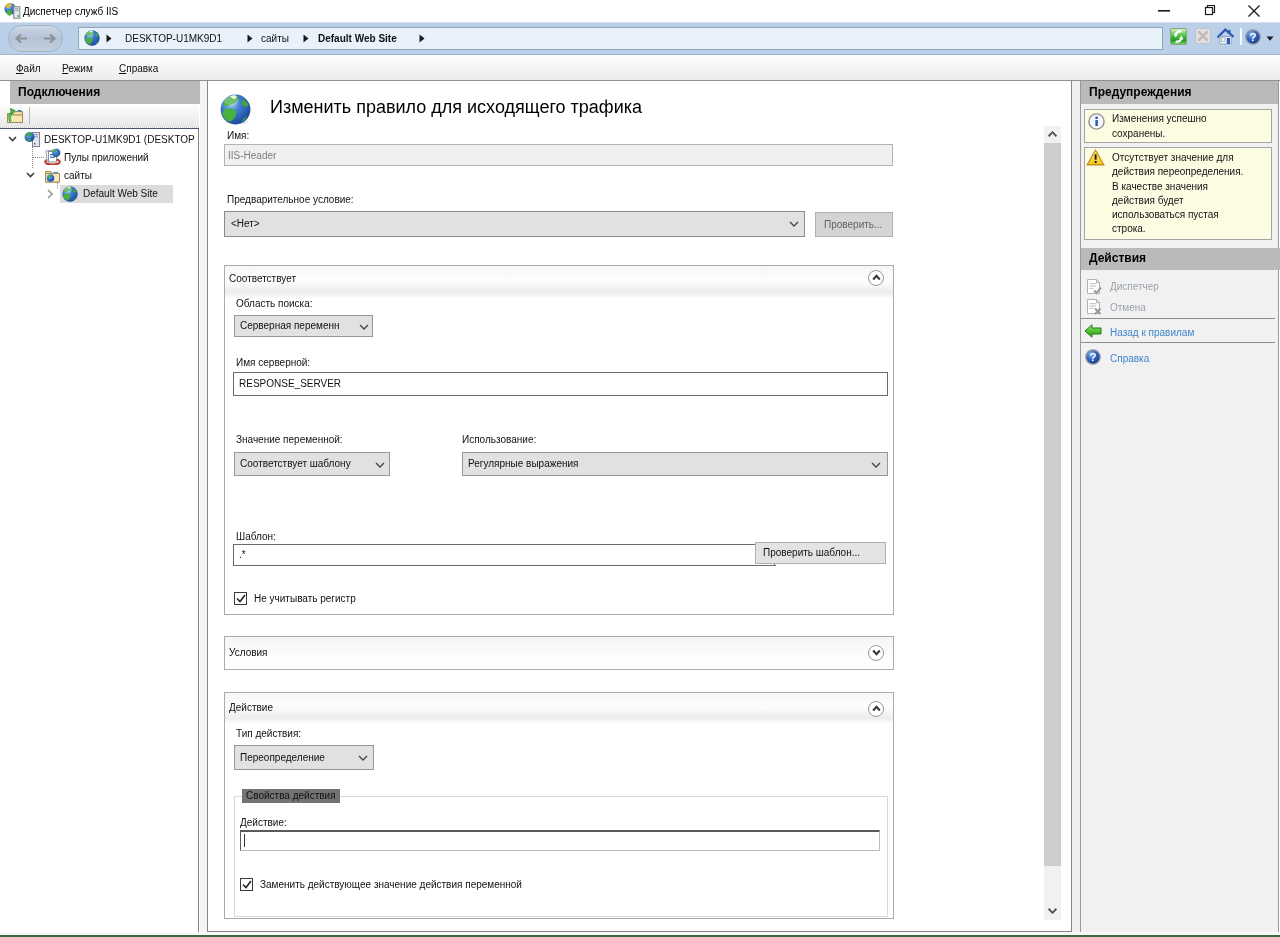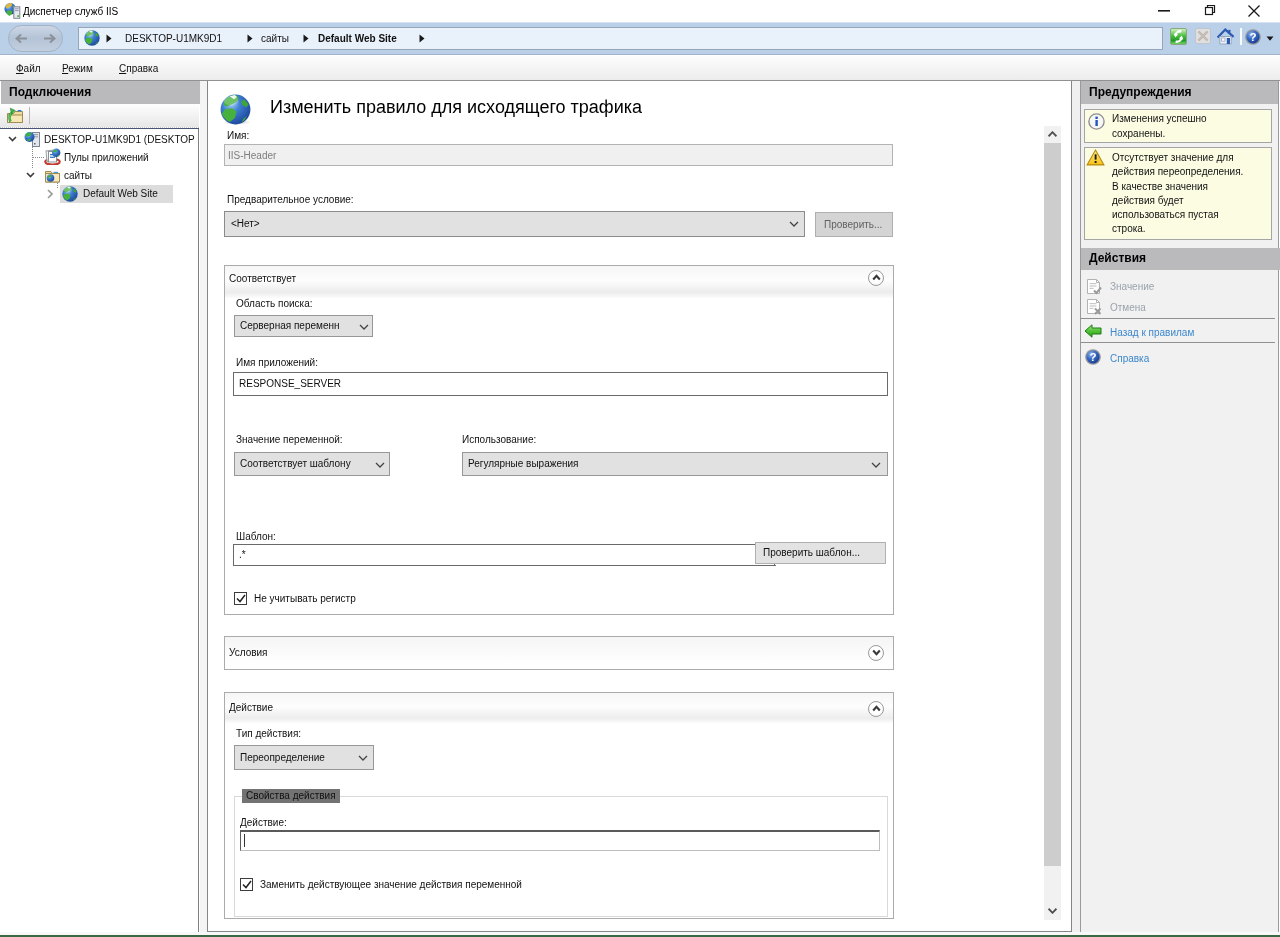--- a/index.html
+++ b/index.html
@@ -91,21 +91,21 @@
     <path d="M0.5 0.5h7L4 4.8z" fill="#1a1a1a"></path>
   </svg>
 
 <div class="a" style="left:0;top:56px;width:1280px;height:24px;background:linear-gradient(#fdfdfd,#ececec)"></div>
 <div class="a" style="left:0;top:80px;width:1280px;height:1px;background:#919191"></div>
 <div class="t" style="left:16px;top:62px"><u>Ф</u>айл</div>
 <div class="t" style="left:62px;top:62px"><u>Р</u>ежим</div>
 <div class="t" style="left:119px;top:62px"><u>С</u>правка</div>
 
 <div class="a" style="left:0;top:81px;width:199px;height:856px;background:#fff;border-right:1px solid #808080"></div>
-<div class="hdr" style="left:1px;top:81px;width:199px;height:23px">Подключения</div>
+<div class="hdr" style="left:10px;top:81px;width:199px;height:23px">Подключения</div>
 <div class="a" style="left:0;top:104px;width:199px;height:24px;background:linear-gradient(#fefefe,#e7e7e7);border-bottom:1px dotted #c8c8c8"></div>
 <svg class="a" style="left:6px;top:107px" width="18" height="18" viewBox="0 0 18 18">
   <path d="M1.5 6.5h6l1.5-2h7.5v11h-15z" fill="#f0dc9c" stroke="#a08c50"></path>
   <path d="M1.5 8h15v7.5h-15z" fill="#f6e7b4" stroke="#a08c50"></path>
   <rect x="11.5" y="3" width="4" height="1.6" rx="0.8" fill="#2f7fd6"></rect>
   <path d="M4.5 14.5C2.8 11.5 3.6 7.5 6.2 5.2" fill="none" stroke="#2e9e3e" stroke-width="2.6"></path>
   <path d="M4.5 14.5C2.8 11.5 3.6 7.5 6.2 5.2" fill="none" stroke="#55c95d" stroke-width="1.2"></path>
   <path d="M4.2 1.2l5 2.2-3.6 3.8z" fill="#3db44b" stroke="#1f7a2d" stroke-width="0.5"></path>
 </svg>
 <div class="a" style="left:29px;top:107px;width:1px;height:17px;background:#b9b9b9"></div>
@@ -183,21 +183,21 @@
 <div class="cir" style="left:868px;top:270px"></div>
 <svg class="a" style="left:872px;top:274px" width="9" height="7" viewBox="0 0 9 7">
     <path d="M1.2 5.5L4.5 1.8 7.8 5.5" fill="none" stroke="#383838" stroke-width="2.1"></path>
   </svg>
 <div class="t" style="left:236px;top:297px">Область поиска:</div>
 <div class="combo" style="left:234px;top:315px;width:139px;height:22px"></div>
 <div class="t" style="left:240px;top:319px;width:118px;overflow:hidden">Серверная переменн</div>
 <svg class="a" style="left:359px;top:324px" width="10" height="6" viewBox="0 0 10 6">
     <path d="M1 1l4 4 4-4" fill="none" stroke="#444" stroke-width="1.3"></path>
   </svg>
-<div class="t" style="left:236px;top:356px">Имя приложений:</div>
+<div class="t" style="left:236px;top:356px">Имя серверной:</div>
 <div class="inp" style="left:233px;top:372px;width:655px;height:24px"></div>
 <div class="t" style="left:239px;top:377px">RESPONSE_SERVER</div>
 <div class="t" style="left:236px;top:433px">Значение переменной:</div>
 <div class="t" style="left:462px;top:433px">Использование:</div>
 <div class="combo" style="left:234px;top:452px;width:156px;height:24px"></div>
 <div class="t" style="left:240px;top:457px">Соответствует шаблону</div>
 <svg class="a" style="left:375px;top:462px" width="10" height="6" viewBox="0 0 10 6">
     <path d="M1 1l4 4 4-4" fill="none" stroke="#444" stroke-width="1.3"></path>
   </svg>
 <div class="combo" style="left:462px;top:452px;width:426px;height:24px"></div>
@@ -277,21 +277,21 @@
 <div class="t" style="left:1112px;top:151px;line-height:14.3px">Отсутствует значение для<br>действия переопределения.<br>В качестве значения<br>действия будет<br>использоваться пустая<br>строка.</div>
 <div class="hdr" style="left:1081px;top:248px;width:230px;height:22px;line-height:21px">Действия</div>
 <svg class="a" style="left:1086px;top:278px" width="16" height="17" viewBox="0 0 16 17">
   <path d="M1.5 1.5h9l3 3v11h-12z" fill="#fff" stroke="#b2b2b2"></path>
   <path d="M10.5 1.5v3h3" fill="none" stroke="#b2b2b2"></path>
   <rect x="3.5" y="5" width="7" height="1.2" fill="#c9c9c9"></rect>
   <rect x="3.5" y="7.4" width="7" height="1.2" fill="#c9c9c9"></rect>
   <rect x="3.5" y="9.8" width="4" height="1.2" fill="#c9c9c9"></rect>
   <path d="M8 12.5l2.5 2.5L15 9.5" fill="none" stroke="#9a9a9a" stroke-width="2"></path>
 </svg>
-<div class="t" style="left:1110px;top:280px;color:#9aa3ad">Значение</div>
+<div class="t" style="left:1110px;top:280px;color:#9aa3ad">Диспетчер</div>
 <svg class="a" style="left:1086px;top:298px" width="16" height="17" viewBox="0 0 16 17">
   <path d="M1.5 1.5h9l3 3v11h-12z" fill="#fff" stroke="#b2b2b2"></path>
   <path d="M10.5 1.5v3h3" fill="none" stroke="#b2b2b2"></path>
   <rect x="3.5" y="5" width="7" height="1.2" fill="#c9c9c9"></rect>
   <rect x="3.5" y="7.4" width="7" height="1.2" fill="#c9c9c9"></rect>
   <rect x="3.5" y="9.8" width="4" height="1.2" fill="#c9c9c9"></rect>
   <path d="M9 10.5l5.5 5.5M14.5 10.5L9 16" fill="none" stroke="#9a9a9a" stroke-width="2"></path>
 </svg>
 <div class="t" style="left:1110px;top:301px;color:#9aa3ad">Отмена</div>
 <div class="a" style="left:1081px;top:318px;width:194px;height:1px;background:#8f8f8f"></div>

